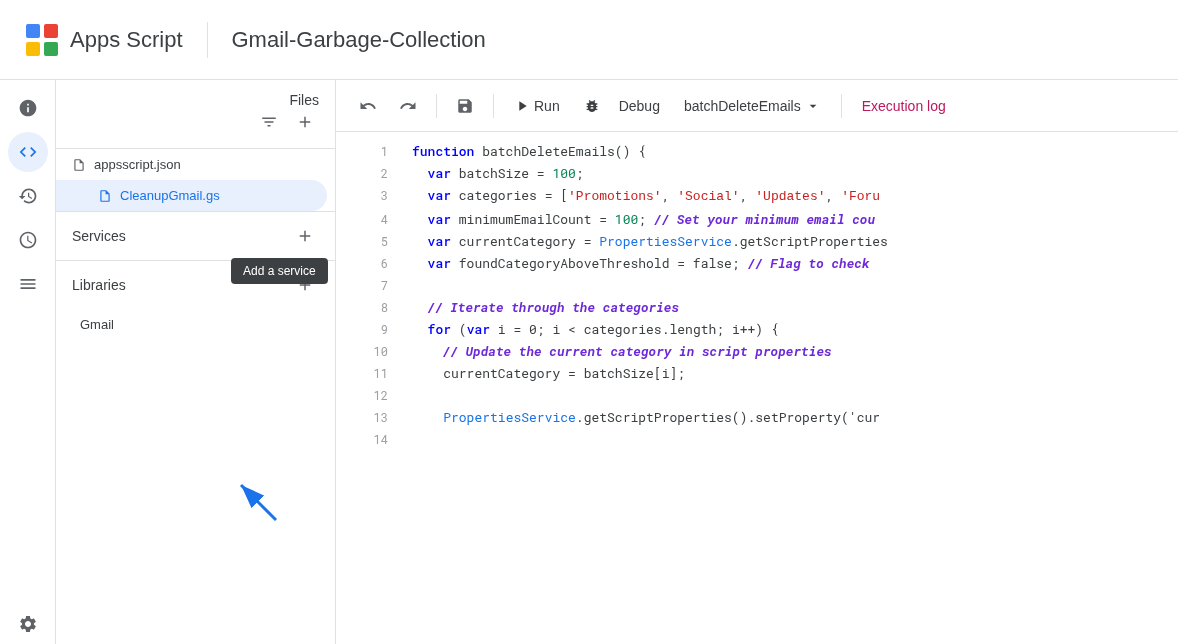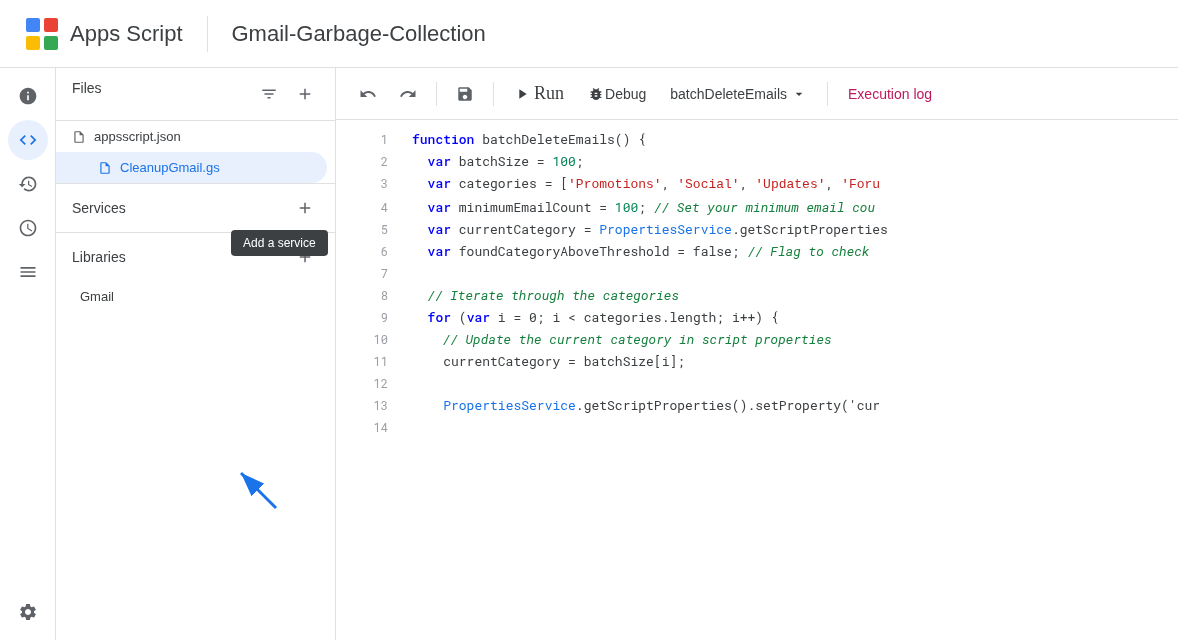--- a/index.html
+++ b/index.html
@@ -2,21 +2,21 @@
 <html><head>
   <meta charset="utf-8">
   <style>
     * { box-sizing: border-box; margin: 0; padding: 0; }
     body { font-family: 'Google Sans', Arial, sans-serif; background: #fff; width: 1178px; height: 644px; overflow: hidden; }
 
     
     .top-header {
       display: flex;
       align-items: center;
-      height: 68px;
+      height: 80px;
       padding: 0 24px;
       border-bottom: 1px solid #e0e0e0;
       gap: 16px;
     }
     .logo-area {
       display: flex;
       align-items: center;
       gap: 10px;
     }
     .logo-icon {
@@ -79,24 +79,25 @@
     .file-panel {
       width: 280px;
       background: #fff;
       border-right: 1px solid #e0e0e0;
       display: flex;
       flex-direction: column;
       overflow-y: auto;
     }
     .file-panel-header {
       display: flex;
-      align-items: flex-start;
+      align-items: flex-end;
       justify-content: space-between;
       padding: 12px 16px;
       border-bottom: 1px solid #e0e0e0;
+      flex-direction: column;
     }
     .file-panel-header-title {
       font-size: 14px;
       font-weight: 500;
       color: #3c4043;
     }
     .file-panel-header-actions {
       display: flex;
       gap: 8px;
       align-items: center;
@@ -210,29 +211,28 @@
       margin: 0 4px;
     }
     .run-btn {
       display: flex;
       align-items: center;
       gap: 4px;
       background: transparent;
       border: none;
       cursor: pointer;
       color: #3c4043;
-      font-size: 18px;
+      font-size: 14px;
       padding: 4px 8px;
       border-radius: 4px;
-      font-family: Liberation Serif, serif;
     }
     .debug-btn {
       display: flex;
       align-items: center;
-      gap: 1px;
+      gap: 19px;
       background: transparent;
       border: none;
       cursor: pointer;
       color: #3c4043;
       font-size: 14px;
       padding: 4px 8px;
       border-radius: 4px;
     }
     .function-select {
       display: flex;
@@ -286,21 +286,21 @@
       white-space: pre;
       color: #3c4043;
     }
 
     
     .kw { color: #0000ff; font-weight: 500; }
     .fn { color: #3c4043; }
     .str { color: #c5221f; font-family: Liberation Mono, monospace; }
     .num { color: #098658; }
     .service { color: #1a73e8; }
-    .comment { color: #15803d; font-style: italic; }
+    .comment { color: #6d28d9; font-style: italic; font-weight: bold; }
   </style>
 </head>
 <body>
 
 <div class="top-header">
   <div class="logo-area">
 
     <svg class="logo-icon" viewBox="0 0 36 36">
       <rect x="2" y="2" width="14" height="14" rx="2" fill="#4285F4"></rect>
       <rect x="20" y="2" width="14" height="14" rx="2" fill="#EA4335"></rect>

